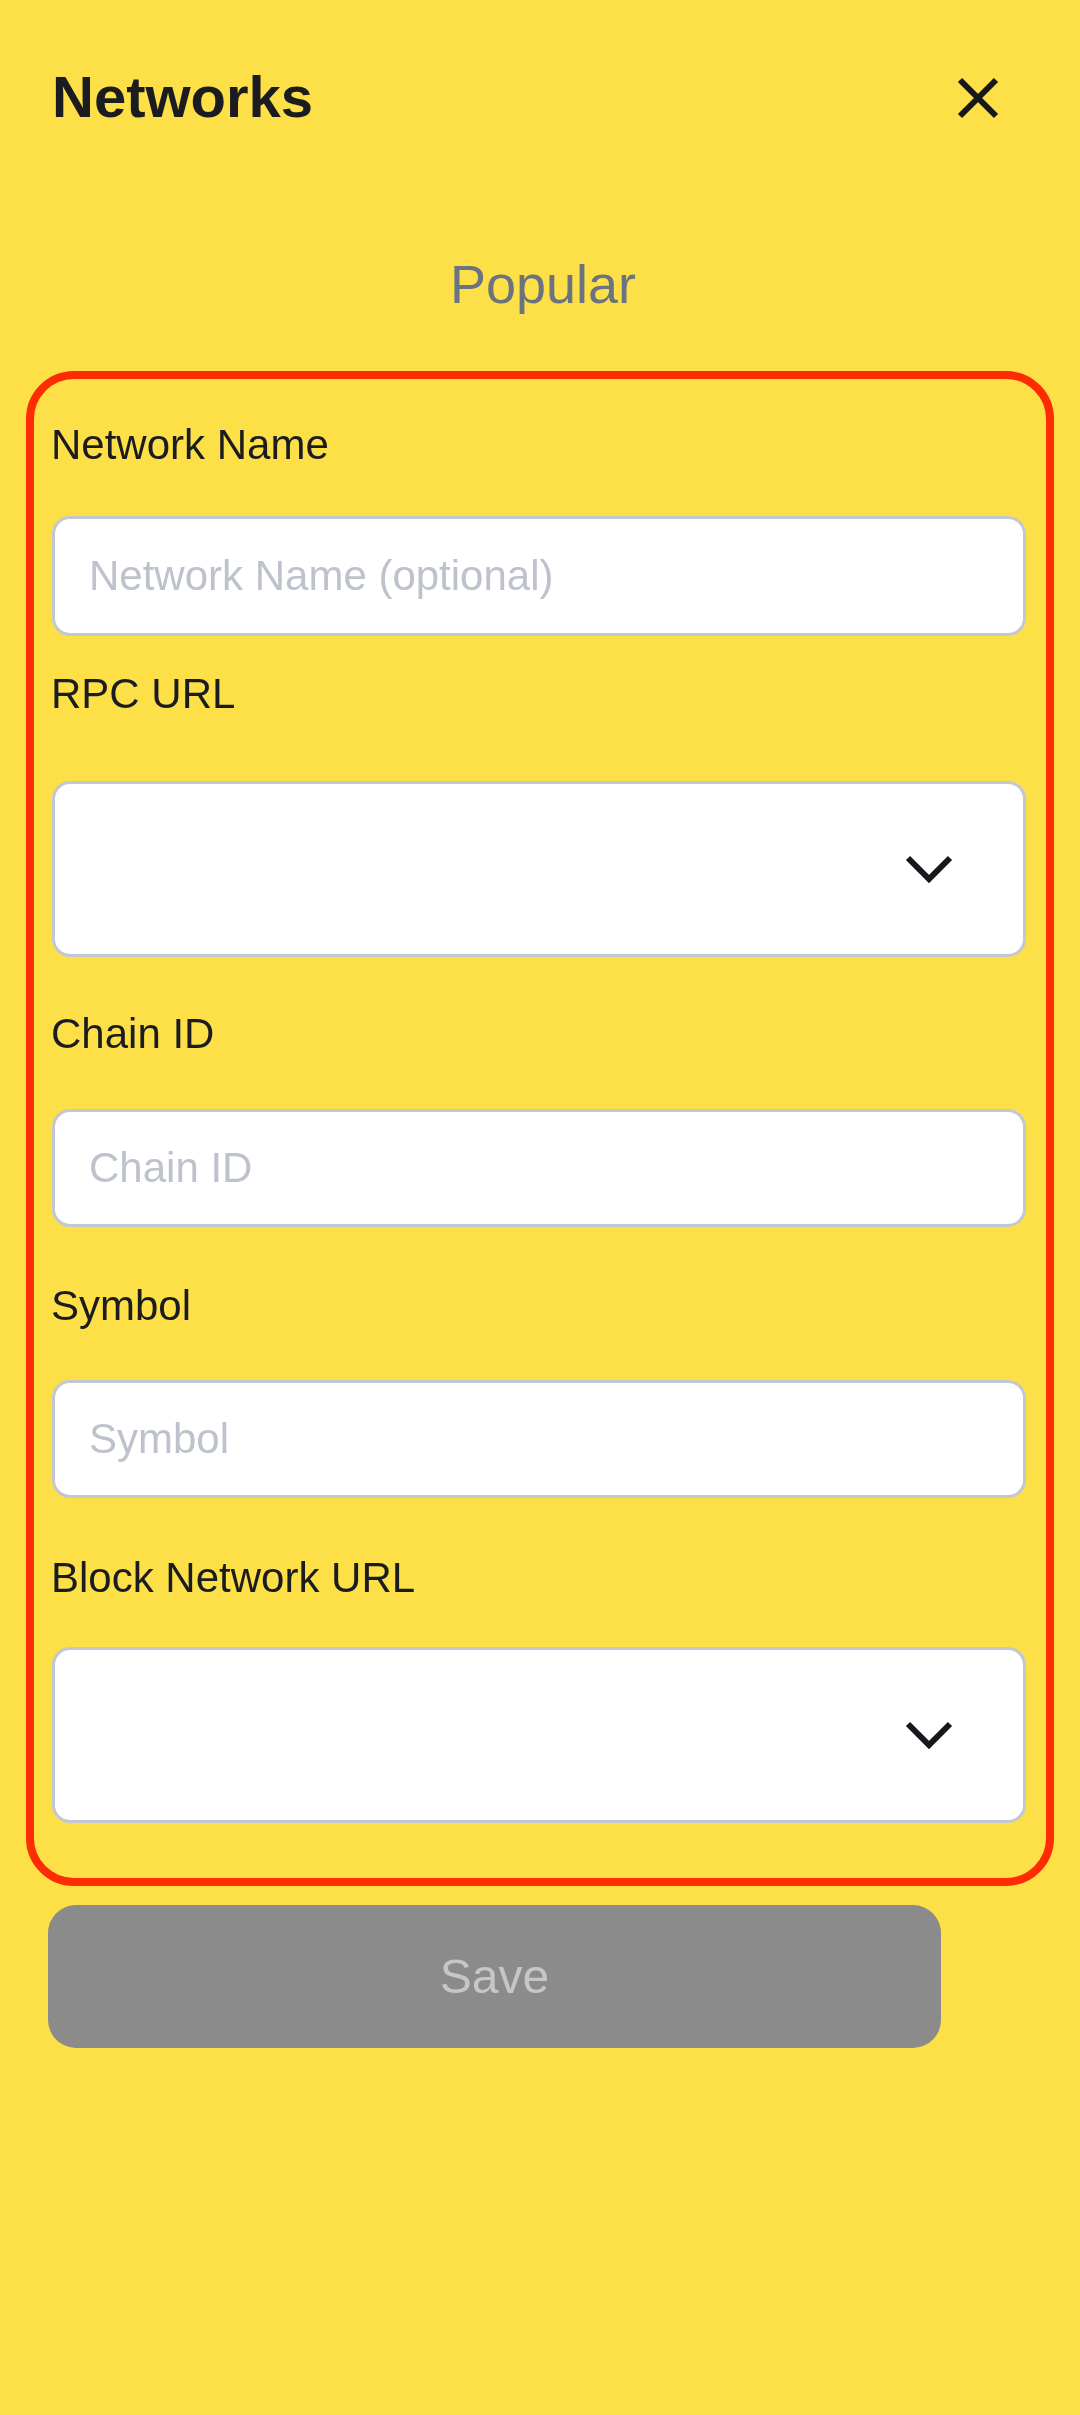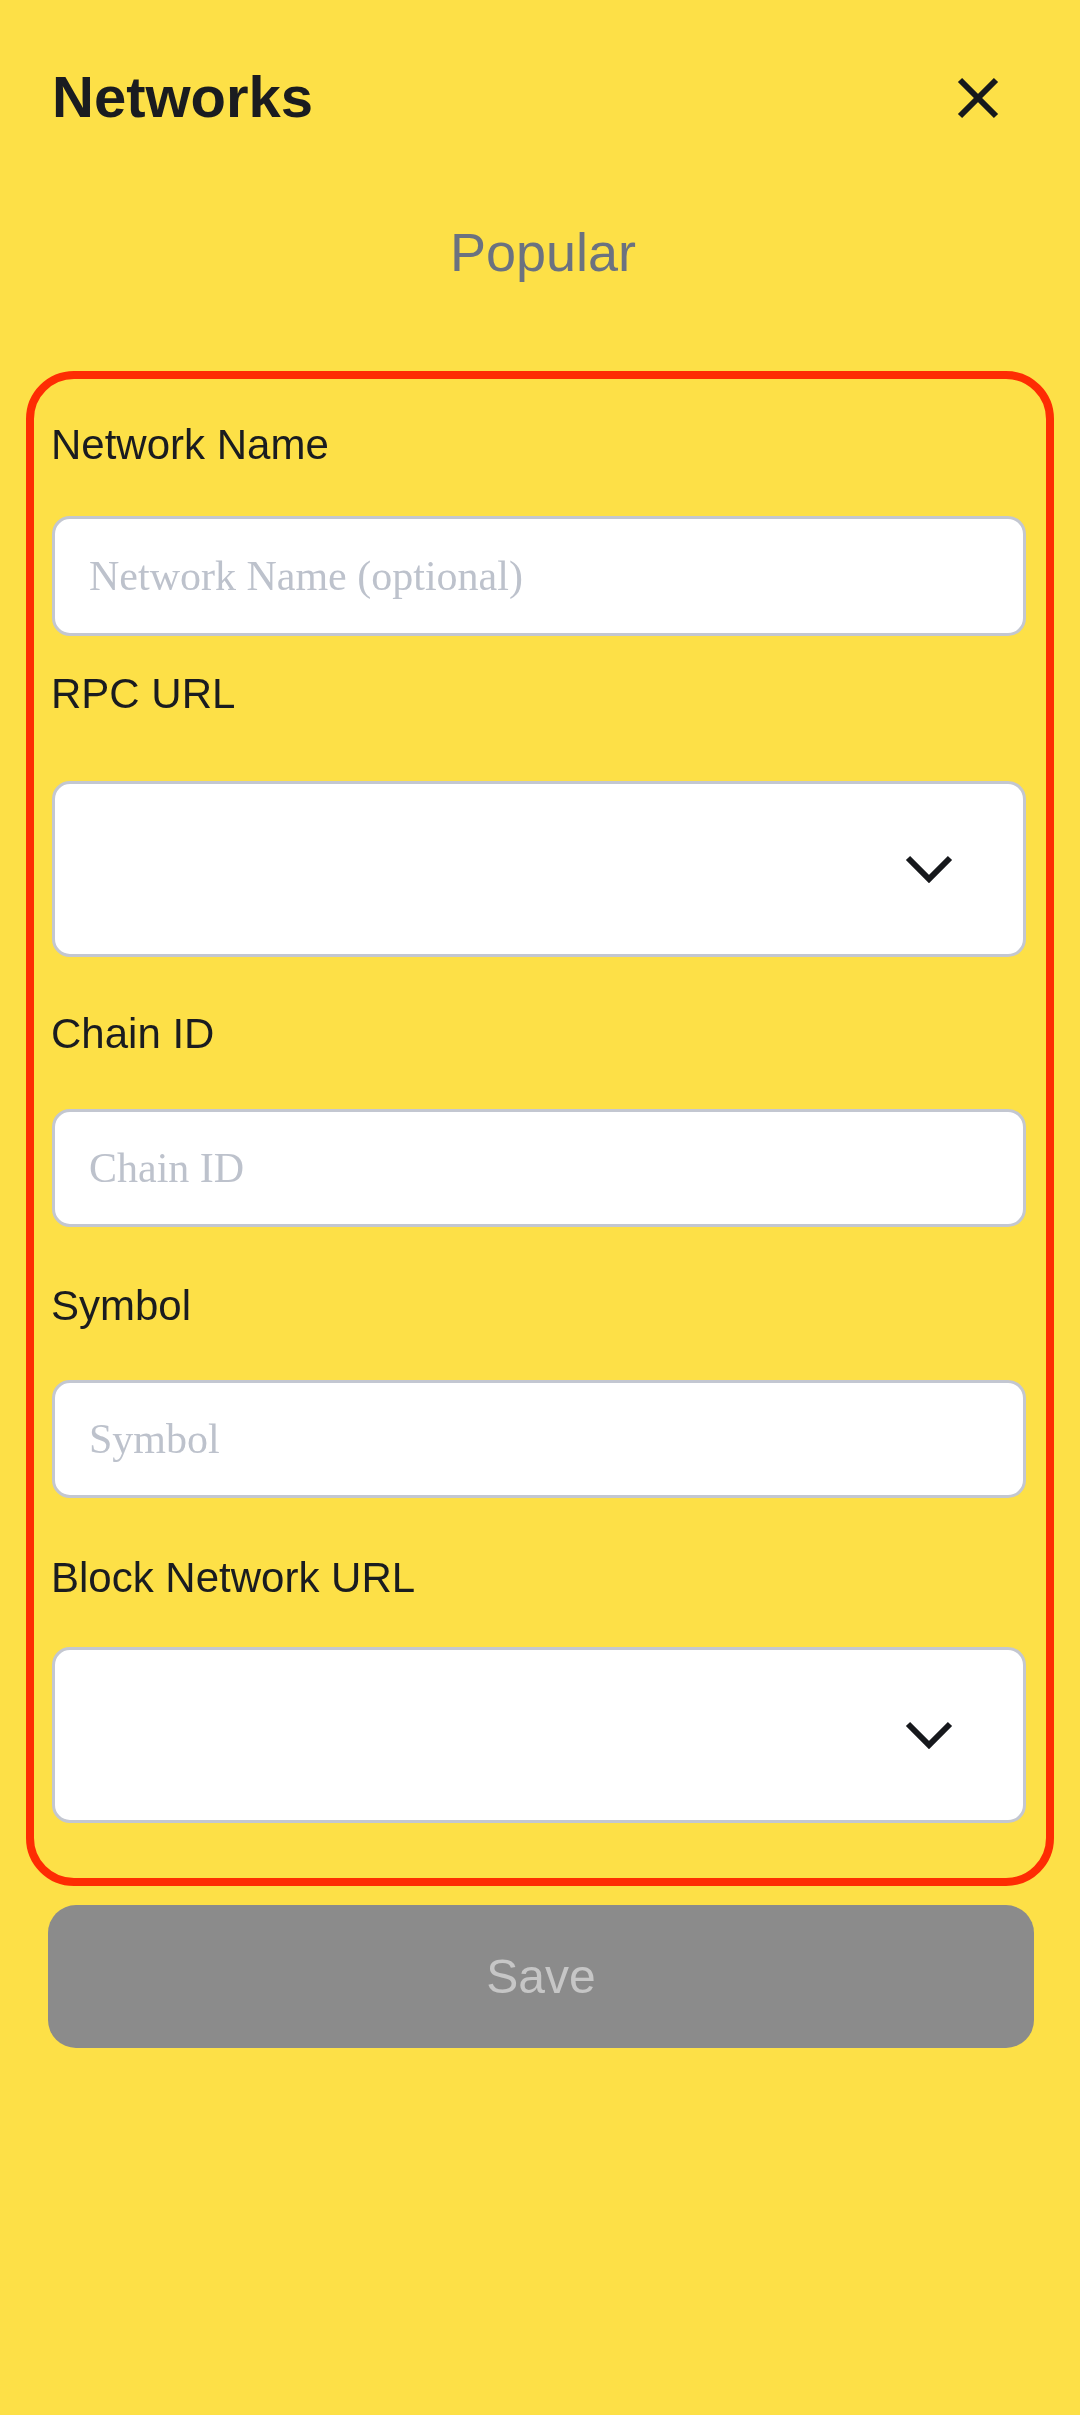--- a/index.html
+++ b/index.html
@@ -23,23 +23,23 @@
   }
   
   .tabs{
     position:absolute;left:52px;top:214px;width:982px;height:122px;
     display:flex;
   }
   .tab{
     position:relative;flex:1 1 0;cursor:pointer;
   }
   .tab-label-clip{
-    position:absolute;left:0;right:0;top:8px;height:92px;
+    position:absolute;left:0;right:0;top:24px;height:92px;
     overflow:hidden;
-    display:flex;justify-content:center;
+    display:flex;justify-content:center;align-items:center;
   }
   .tab-label{
     max-width:330px;
     text-align:center;
     font-size:54px;line-height:60px;
     color:#1a1c20;
   }
   .tab.inactive .tab-label{color:#6b7280;}
   .tab-indicator{
     position:absolute;left:0;right:0;bottom:0;height:9px;
@@ -56,21 +56,21 @@
   }
   
   .field-label{
     position:absolute;left:51px;
     font-size:42px;line-height:44px;color:#1a1c20;
   }
   .text-input{
     position:absolute;left:52px;width:974px;
     border:3px solid #c3c7d1;border-radius:18px;
     box-sizing:border-box;background:#ffffff;
-    font-family:Liberation Serif, serif;
+    font-family:Liberation Sans, sans-serif;
     font-size:42px;color:#1a1c20;
     padding:0 34px;outline:none;
   }
   .text-input::placeholder{color:#bdc2cc;opacity:1;}
   .select-box{
     position:absolute;left:52px;width:974px;
     border:3px solid #c3c7d1;border-radius:18px;
     box-sizing:border-box;background:#ffffff;
     cursor:pointer;
   }
@@ -79,21 +79,21 @@
     transform:translateY(-50%);
     width:48px;height:28px;
   }
   .lbl-1{top:415px;margin-top:8px;}  .inp-1{top:516px;height:120px;}
   .lbl-2{top:672px;}  .sel-1{top:781px;height:176px;}
   .lbl-3{top:1012px;} .inp-2{top:1109px;height:118px;}
   .lbl-4{top:1284px;} .inp-3{top:1380px;height:118px;}
   .lbl-5{top:1556px;} .sel-2{top:1647px;height:176px;}
   
   .save-btn{
-    position:absolute;left:48px;top:1905px;width:986px;height:143px;
+    position:absolute;left:48px;top:1905px;width:893px;height:143px;
     background:#8b8b8b;border:none;border-radius:28px;
     font-family:"Liberation Sans", sans-serif;
     font-size:48px;font-weight:500;color:#c6c6c6;
     display:flex;align-items:center;justify-content:center;
     cursor:default;
   }
 </style>
 </head>
 <body>
 

